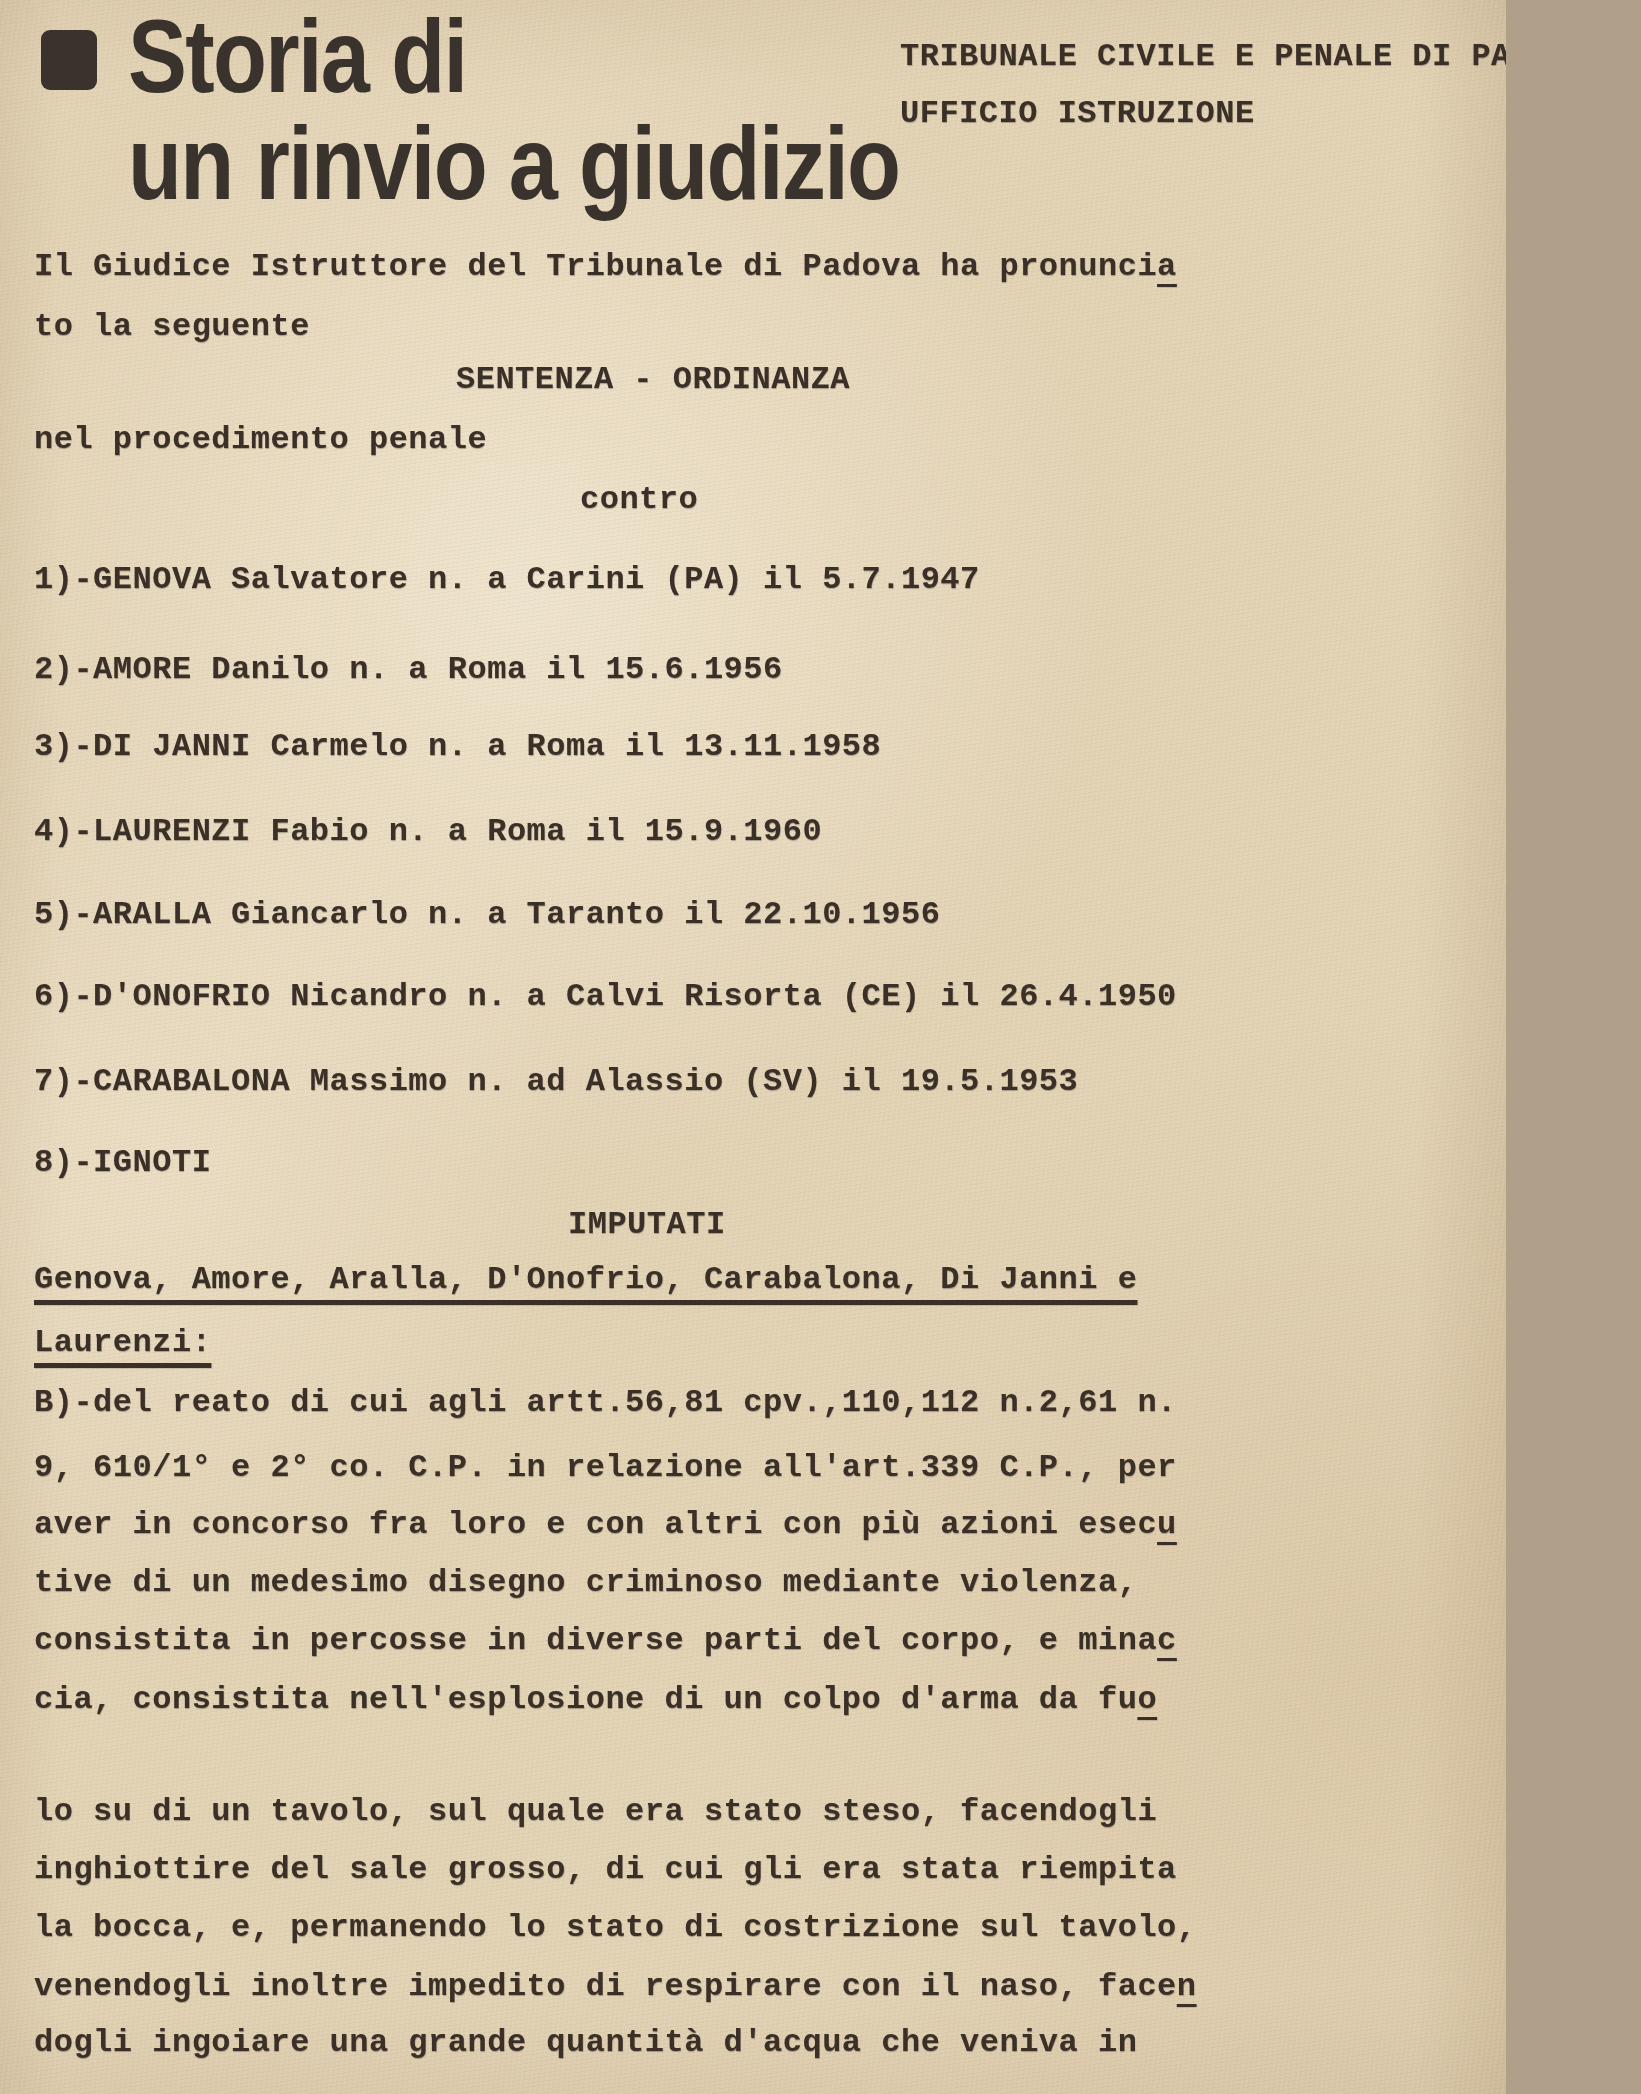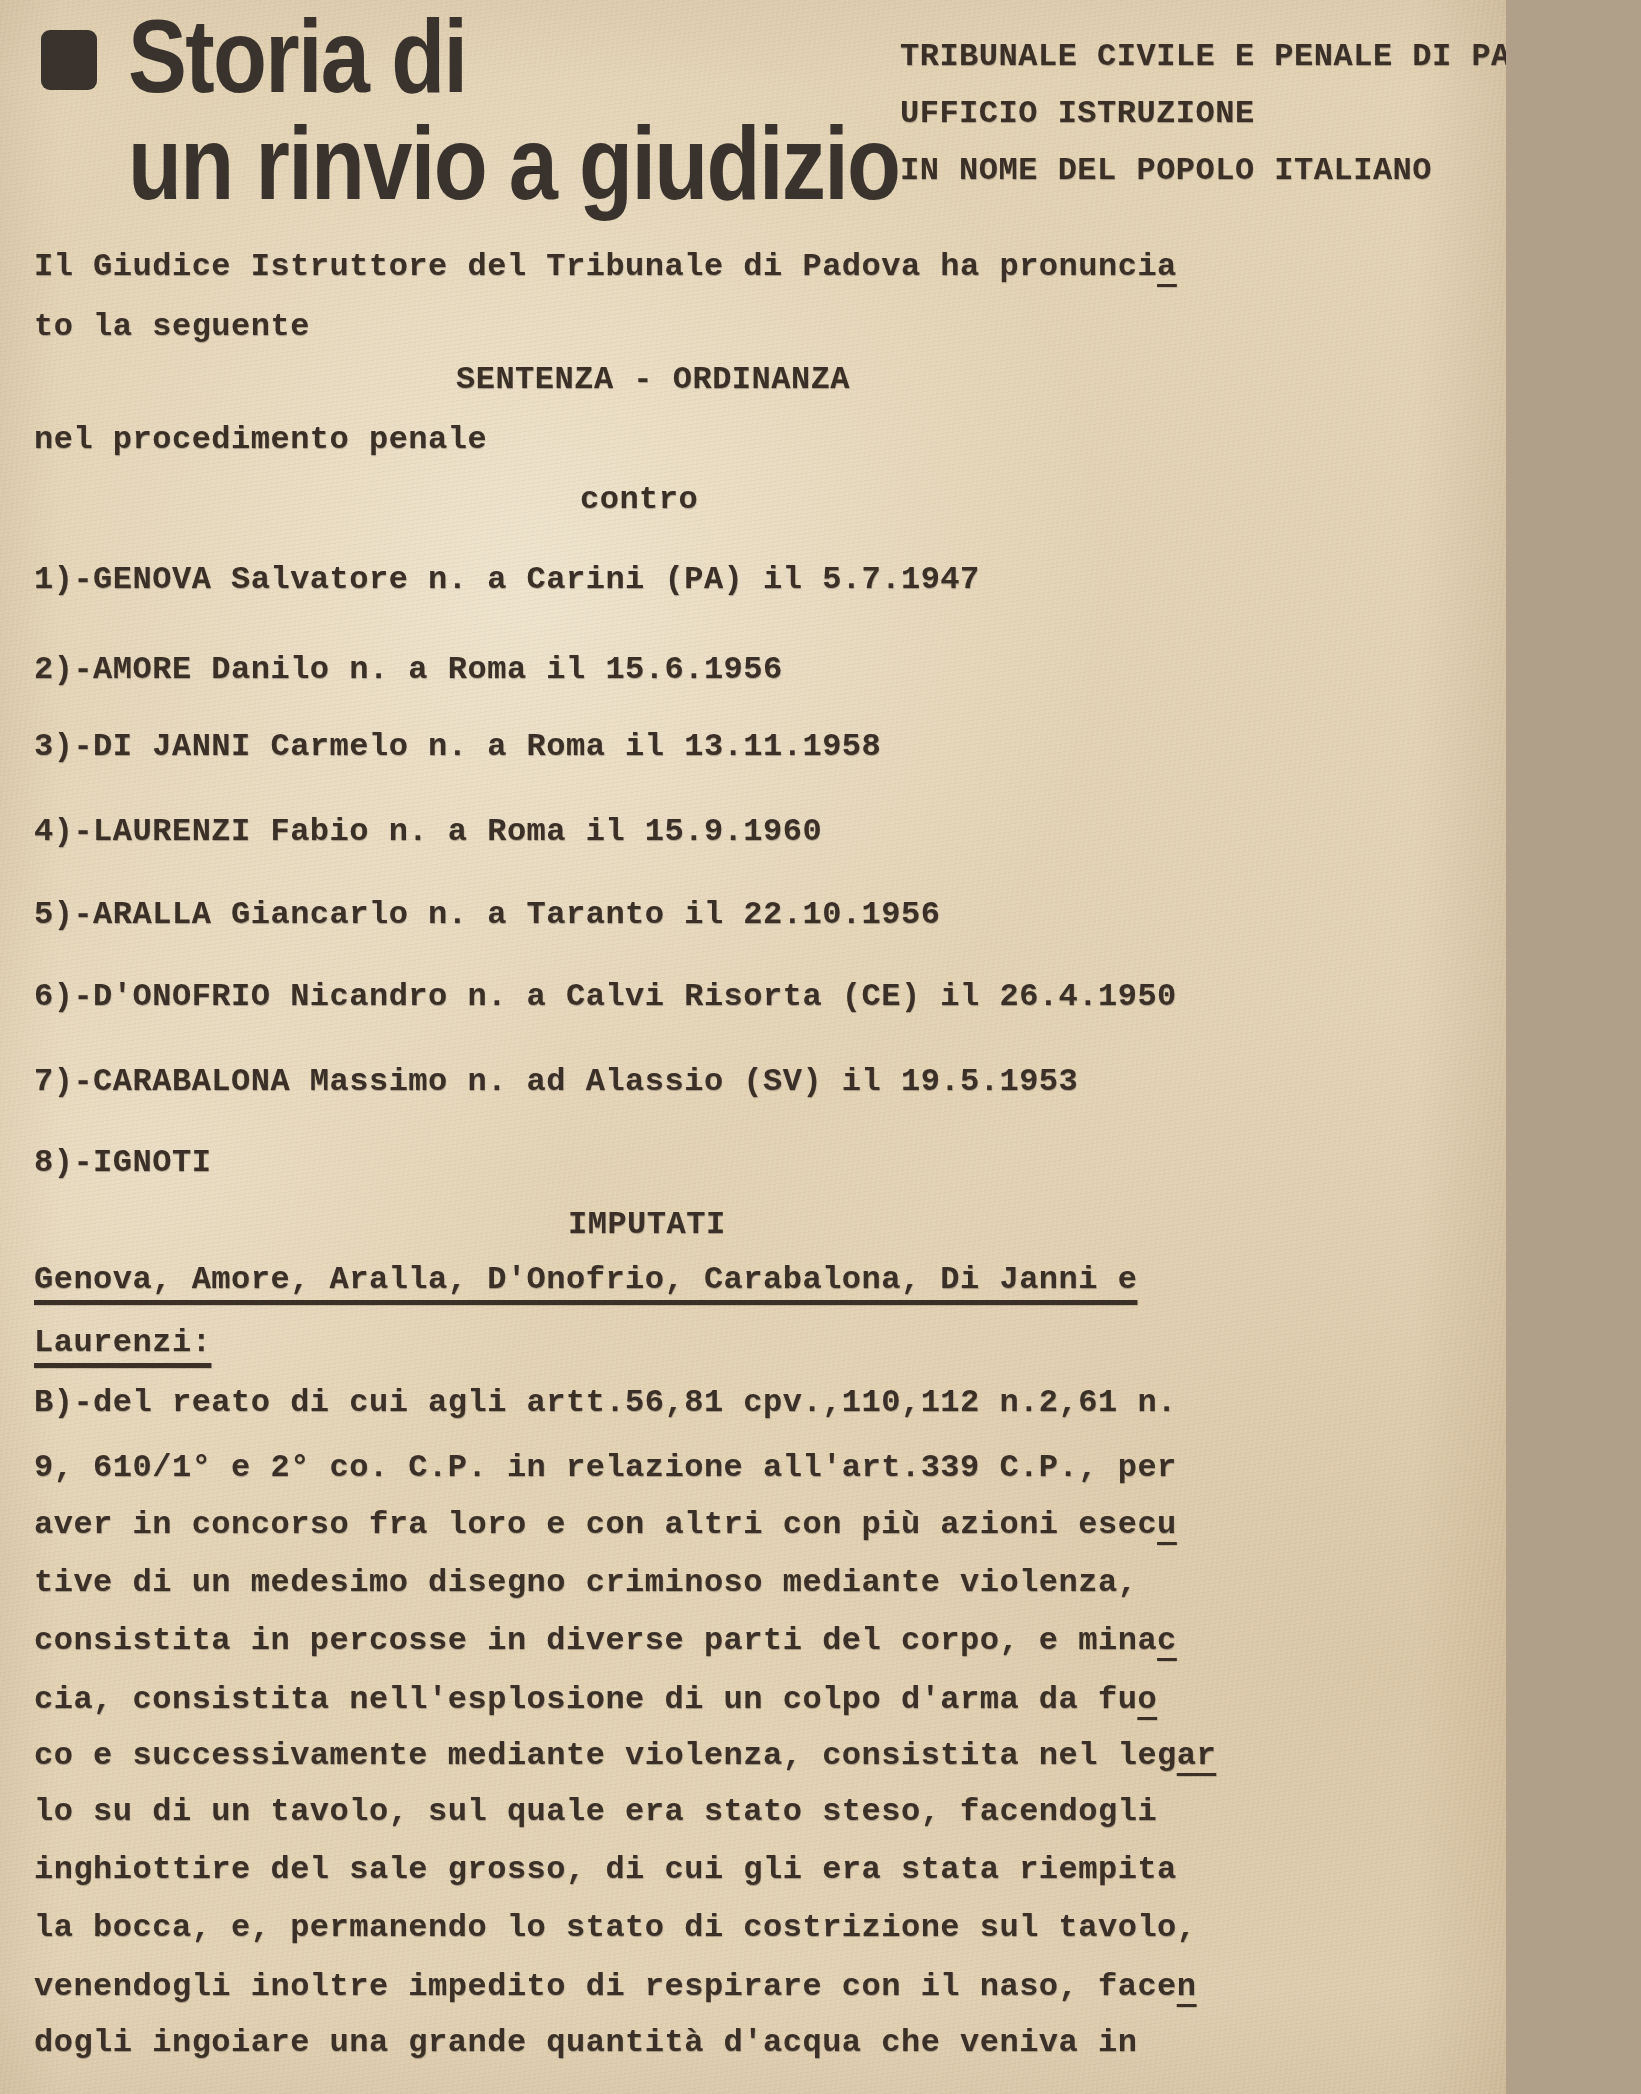--- a/index.html
+++ b/index.html
@@ -69,21 +69,20 @@
 <div class="page">
   <div class="texture"></div>
 
   <div class="bullet"></div>
   <div class="headline-line" style="left:128px;top:4px;">Storia di</div>
   <div class="headline-line" style="left:128px;top:111px;">un rinvio a giudizio</div>
 
   <div class="court">
     <div class="tw tw-line">TRIBUNALE CIVILE E PENALE DI PADOVA</div>
     <div class="tw tw-line">UFFICIO ISTRUZIONE</div>
-    <div class="tw tw-line">IN NOME DEL POPOLO ITALIANO</div>
   </div>
 
   <div class="tw line" style="top:247px"><span>Il Giudice Istruttore del Tribunale di Padova ha pronunci</span><span class="hyph">a</span></div>
   <div class="tw line" style="top:307px"><span>to la seguente</span><span class="hyph"></span></div>
   <div class="tw line" style="top:360px;left:456px"><span>SENTENZA - ORDINANZA</span></div>
   <div class="tw line" style="top:420px"><span>nel procedimento penale</span></div>
   <div class="tw line" style="top:480px;left:580px"><span>contro</span></div>
 
   <div class="tw line" style="top:560px"><span>1)-GENOVA Salvatore n. a Carini (PA) il 5.7.1947</span></div>
   <div class="tw line" style="top:650px"><span>2)-AMORE Danilo n. a Roma il 15.6.1956</span></div>
@@ -97,19 +96,18 @@
   <div class="tw line" style="top:1205px;left:568px"><span>IMPUTATI</span></div>
   <div class="tw line ul-full" style="top:1260px"><span>Genova, Amore, Aralla, D'Onofrio, Carabalona, Di Janni e</span></div>
   <div class="tw line ul-full" style="top:1323px"><span>Laurenzi:</span></div>
 
   <div class="tw line" style="top:1383px"><span>B)-del reato di cui agli artt.56,81 cpv.,110,112 n.2,61 n.</span></div>
   <div class="tw line" style="top:1448px"><span>9, 610/1° e 2° co. C.P. in relazione all'art.339 C.P., per</span></div>
   <div class="tw line" style="top:1505px"><span>aver in concorso fra loro e con altri con più azioni esec</span><span class="hyph">u</span></div>
   <div class="tw line" style="top:1563px"><span>tive di un medesimo disegno criminoso mediante violenza,</span></div>
   <div class="tw line" style="top:1621px"><span>consistita in percosse in diverse parti del corpo, e mina</span><span class="hyph">c</span></div>
   <div class="tw line" style="top:1680px"><span>cia, consistita nell'esplosione di un colpo d'arma da fu</span><span class="hyph">o</span></div>
-  <div class="tw line" style="top:1736px"><span>co e successivamente mediante violenza, consistita nel leg</span><span class="hyph">ar</span></div>
   <div class="tw line" style="top:1792px"><span>lo su di un tavolo, sul quale era stato steso, facendogli</span></div>
   <div class="tw line" style="top:1850px"><span>inghiottire del sale grosso, di cui gli era stata riempita</span></div>
   <div class="tw line" style="top:1908px"><span>la bocca, e, permanendo lo stato di costrizione sul tavolo,</span></div>
   <div class="tw line" style="top:1967px"><span>venendogli inoltre impedito di respirare con il naso, face</span><span class="hyph">n</span></div>
   <div class="tw line" style="top:2023px"><span>dogli ingoiare una grande quantità d'acqua che veniva in</span></div>
 </div>
 
 </body></html>

